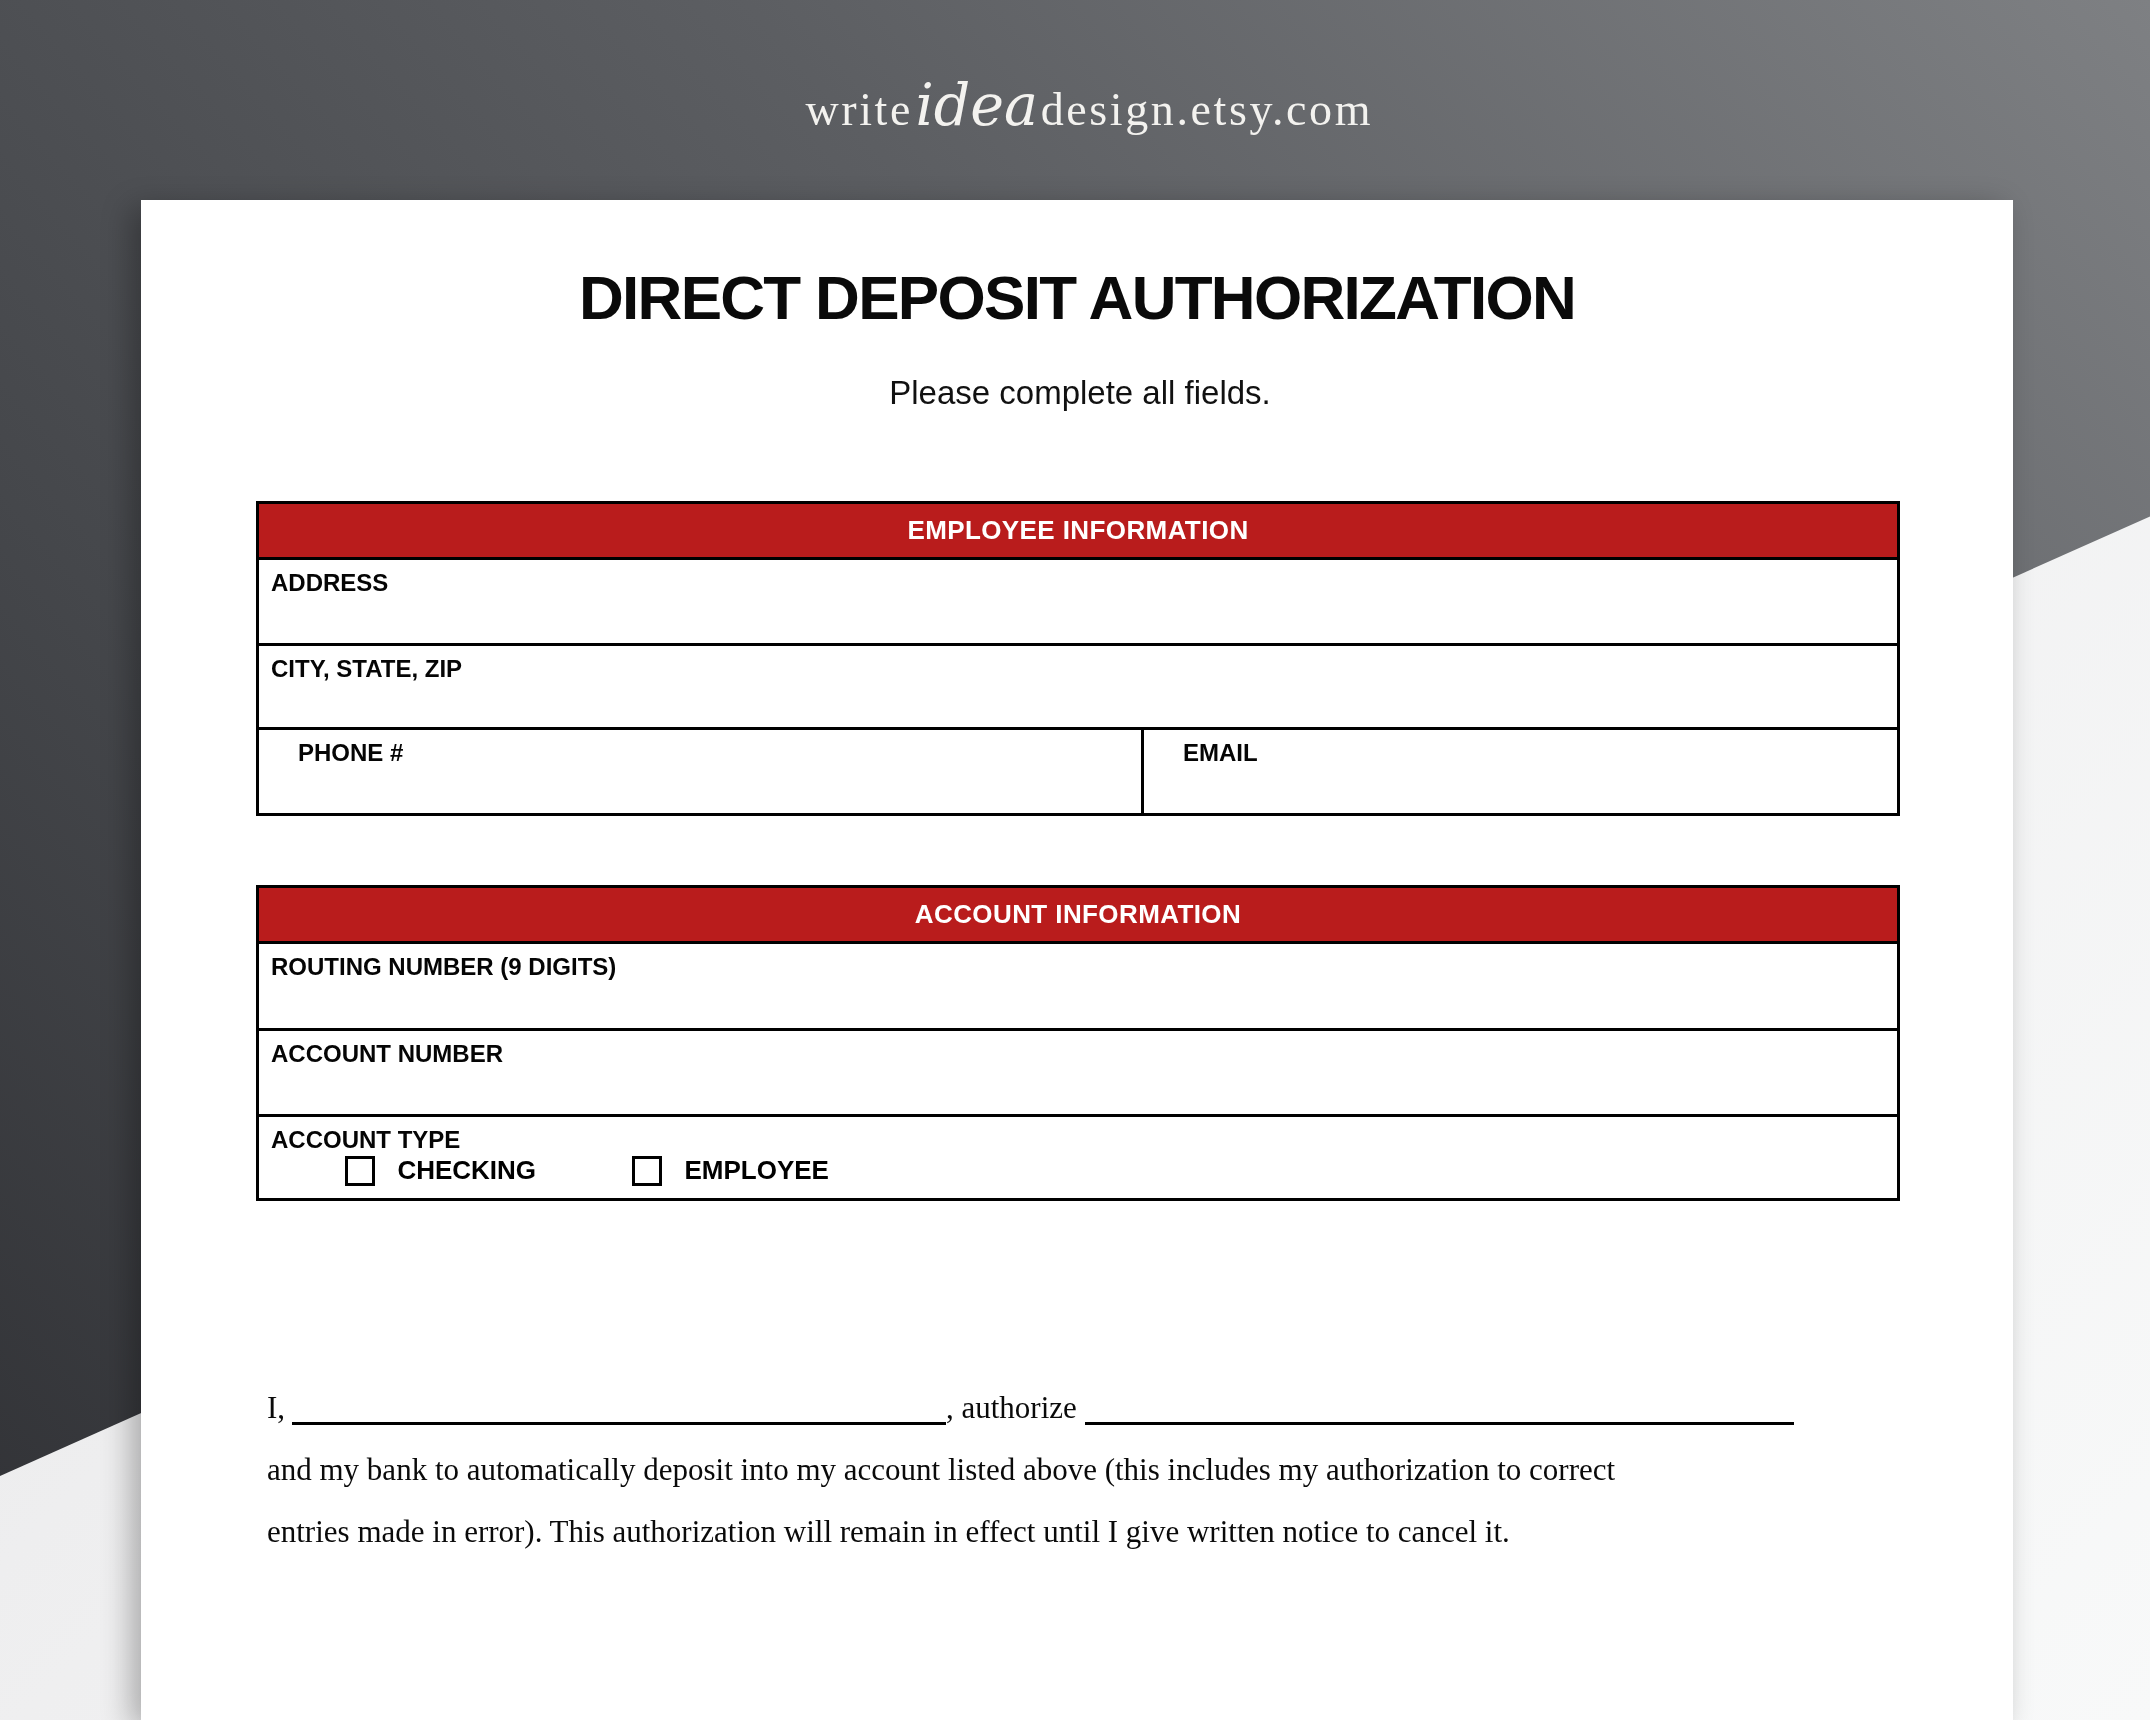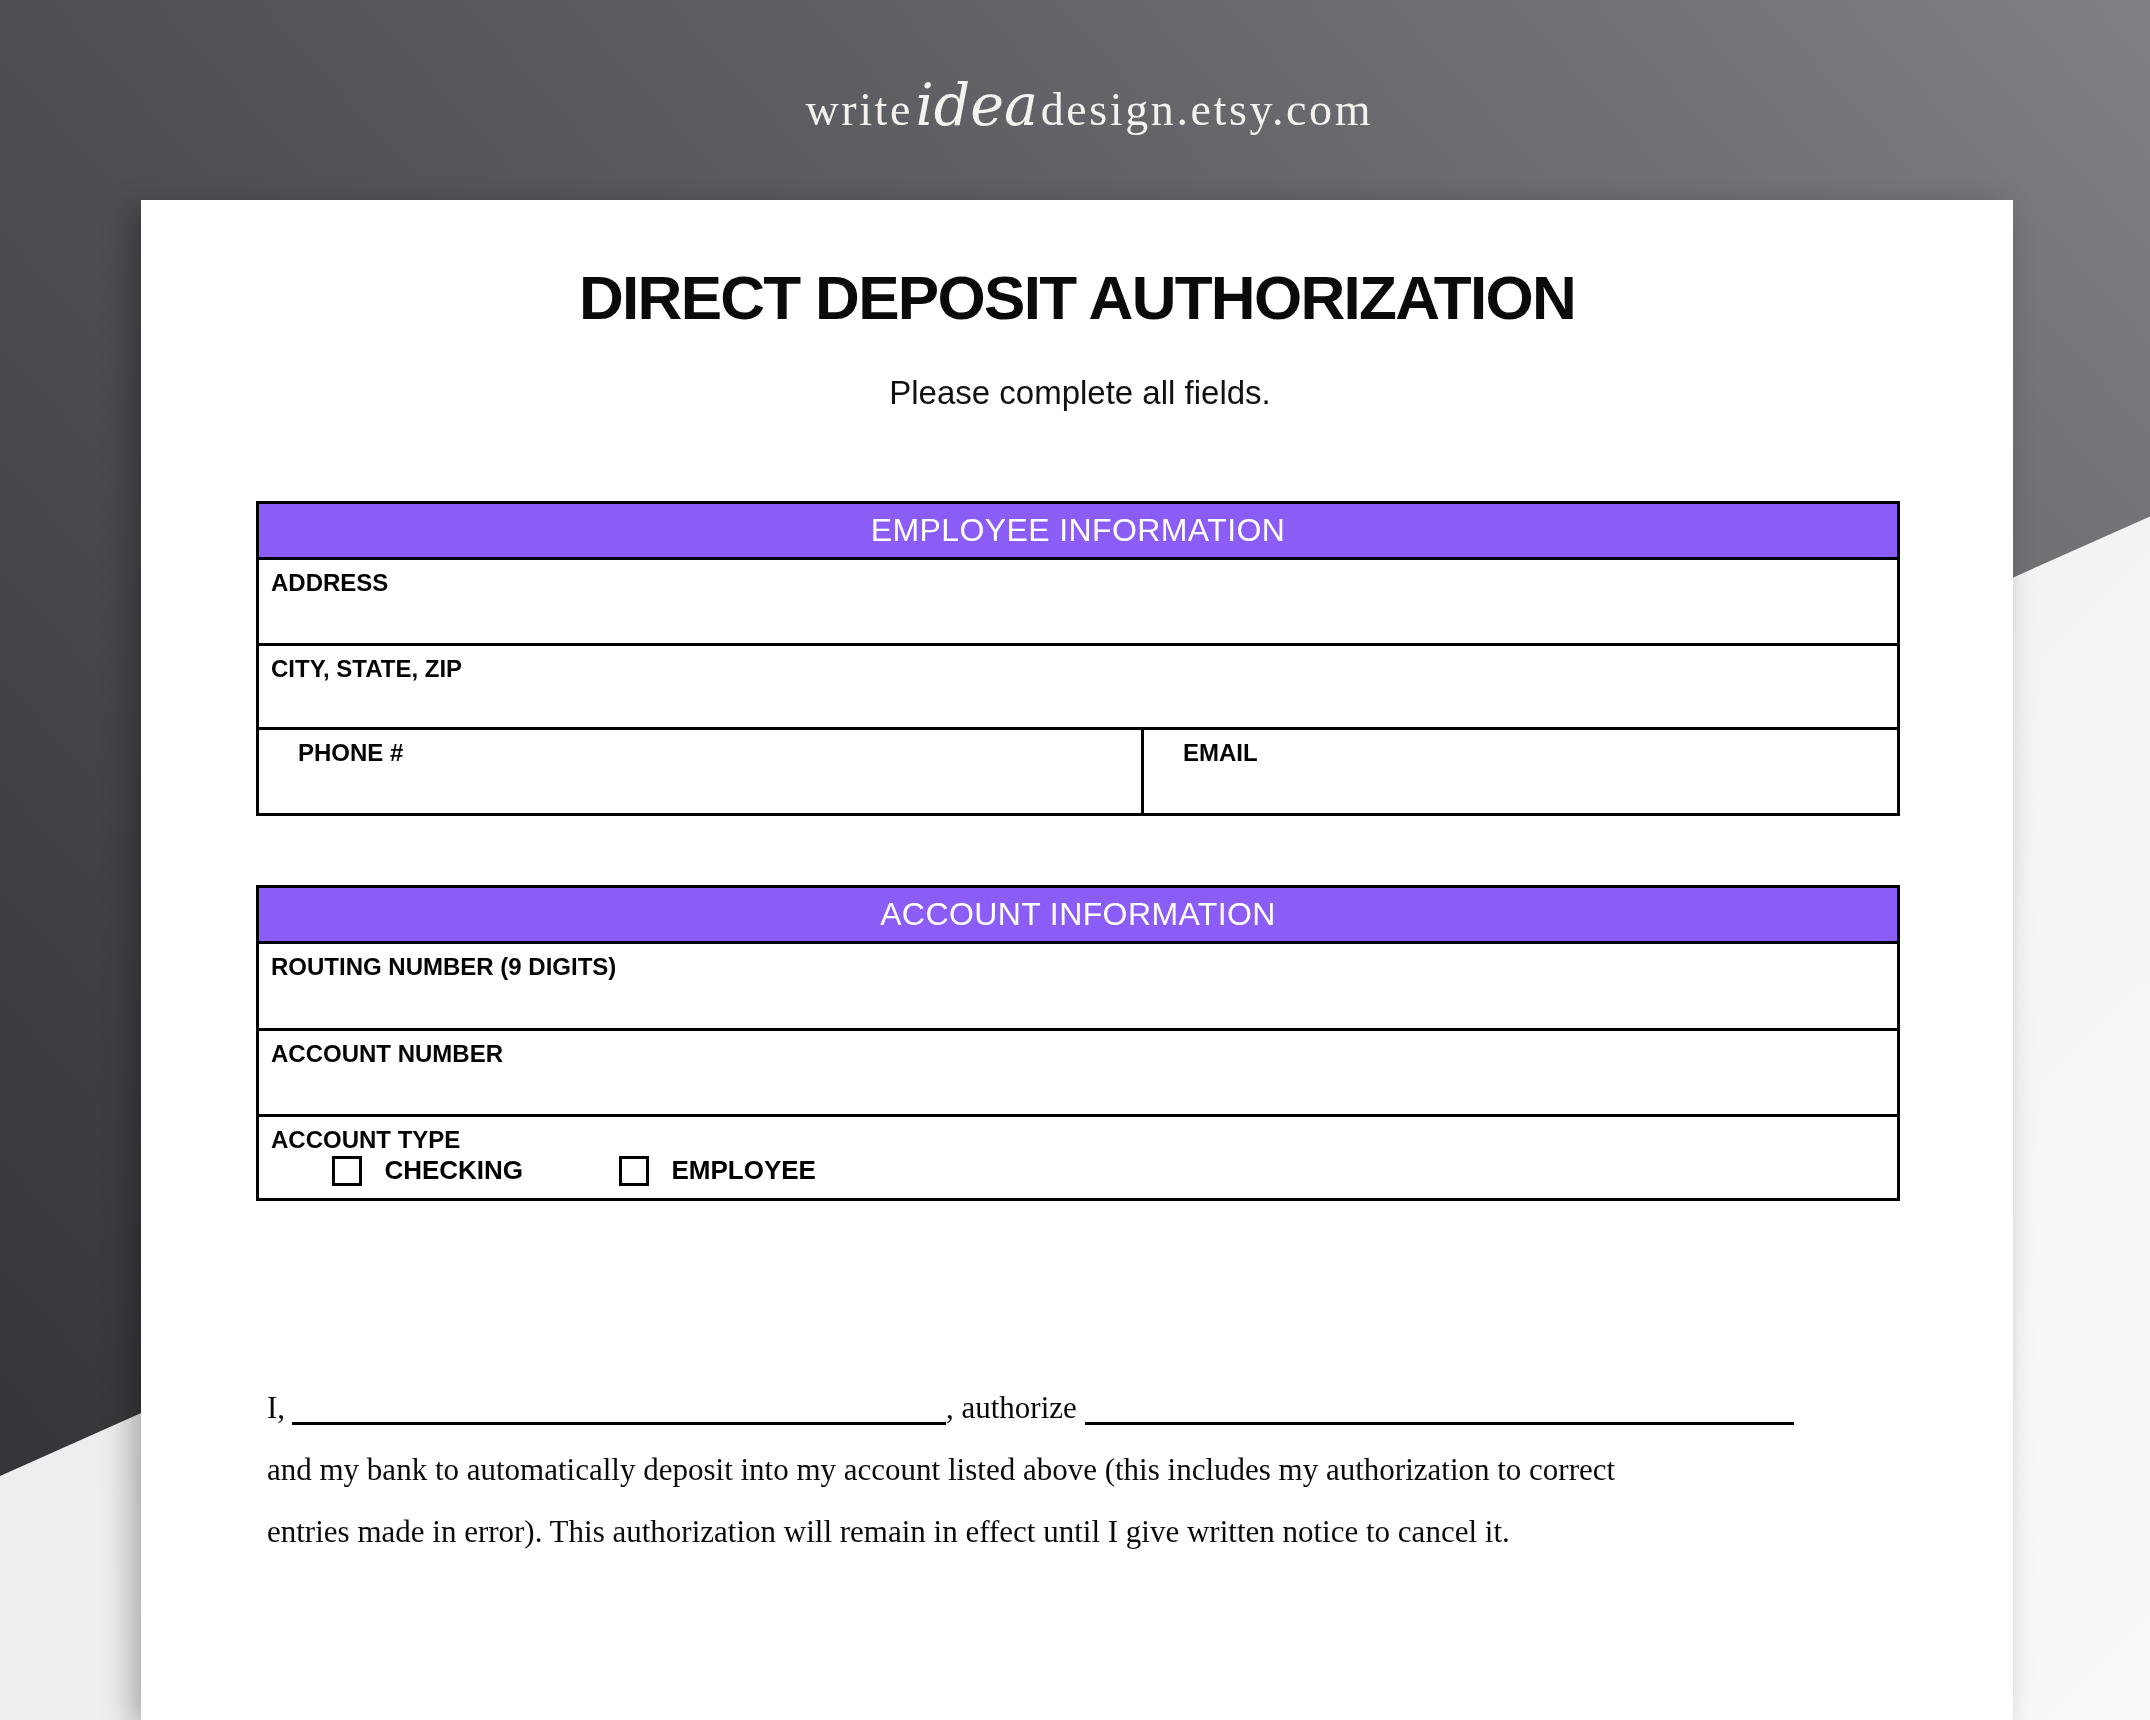--- a/index.html
+++ b/index.html
@@ -43,40 +43,40 @@
   }
 
   .tbl {
     position:absolute; left:115px; width:1638px;
     border:3.4px solid #000; background:#fff; box-sizing:content-box;
   }
   .t1 { top:301px; }
   .t2 { top:685px; }
 
   .tbl-header {
-    height:53px; background:#8b5cf6; color:#fff;
+    height:53px; background:#b91c1c; color:#fff;
     display:flex; align-items:center; justify-content:center;
-    font-weight:400; font-size:32px; letter-spacing:0.4px;
+    font-weight:700; font-size:26px; letter-spacing:0.4px;
   }
 
   .row { position:relative; border-top:3.4px solid #000; }
   .h96 { height:83px; } .h94 { height:81px; } .h98 { height:84px; }
   .lbl {
     position:absolute; top:8.6px; left:12px;
     font-weight:700; font-size:24px; letter-spacing:0; color:#050505;
     white-space:nowrap;
   }
 
   .split { display:flex; }
   .split .cell { position:relative; height:100%;margin-left:27px; }
   .split .cell-left  { width:855px; border-right:3.4px solid #000; }
   .split .cell-right { flex:1; }
 
   .cb-row {
-    position:absolute; left:57px; top:38px;
+    position:absolute; left:70px; top:38px;
     display:flex; align-items:center;padding-left:16px;
   }
   .checkbox {
     width:24px; height:24px; border:3.4px solid #000; background:#fff;
   }
   .cb-label { margin-left:22.4px; font-weight:700; font-size:26px; letter-spacing:0; }
   .cb-gap { margin-left:96px; }
 
   .auth {
     position:absolute; left:126px; top:1177px; width:1712px;

